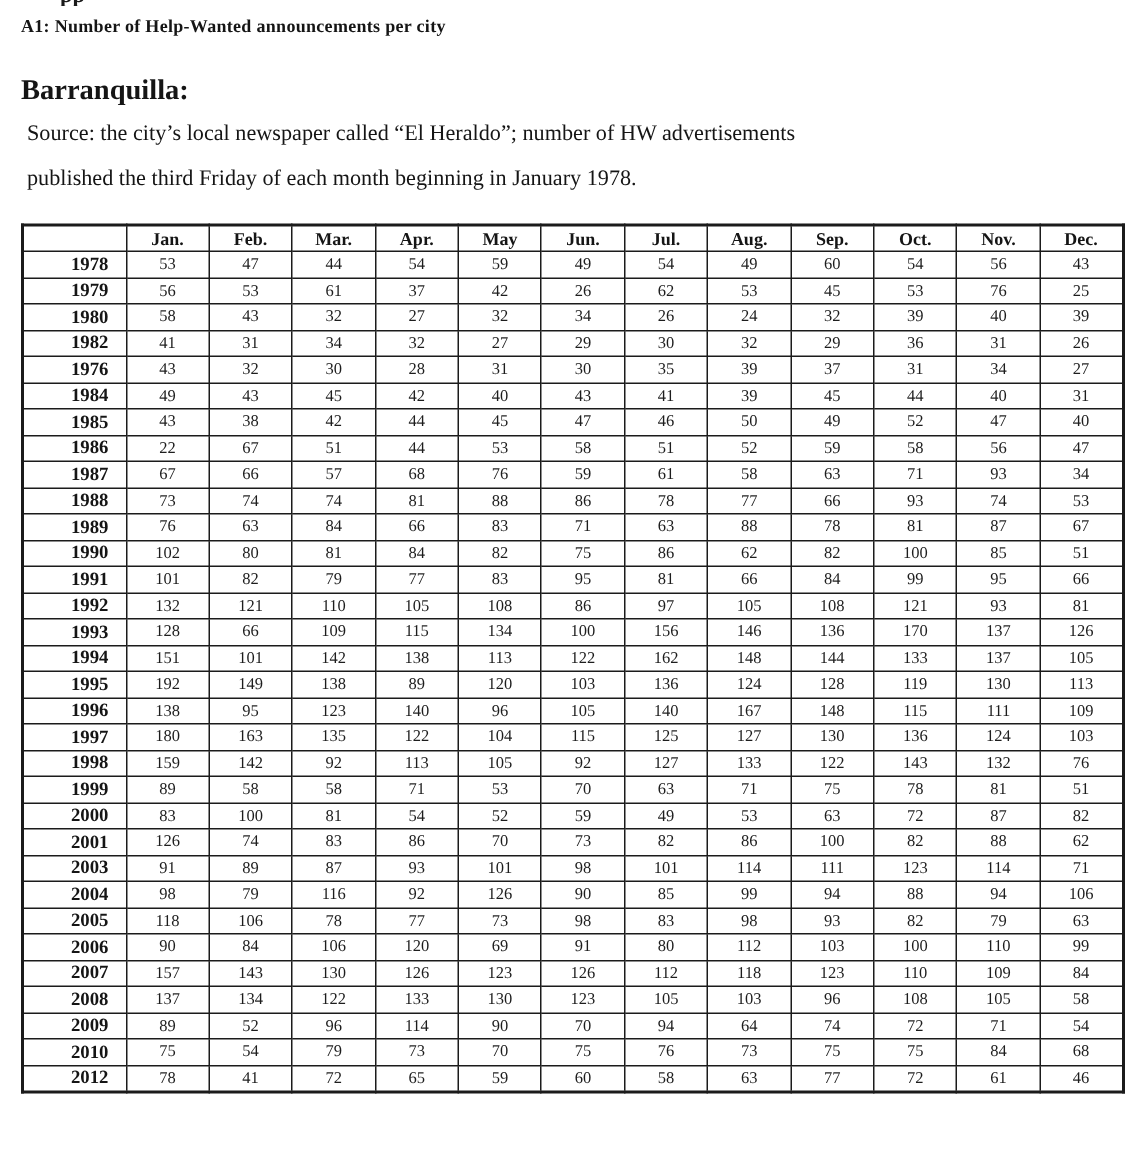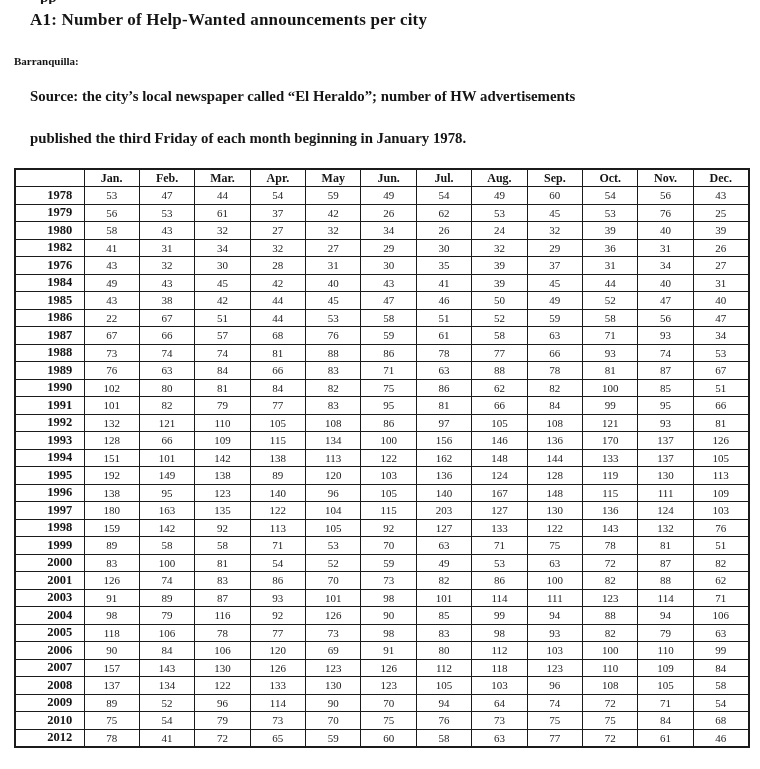--- a/index.html
+++ b/index.html
@@ -26,35 +26,34 @@
     overflow: hidden;
   }
   .crop-fragment span {
     display: block;
     font-weight: bold;
     font-size: 15px;
     transform: translateY(-11px);
     color: #1a1a1a;
   }
   .doc-title {
-    margin: 4px 0 0 16px;
-    font-size: 17px;
+    margin: 4px 0 0 0;
+    font-size: 12px;
     font-weight: bold;
     letter-spacing: 0.2px;
   }
   .city-heading {
     margin: 25px 0 0 0;
-    font-size: 11px;
+    font-size: 19px;
     font-weight: bold;
   }
   .source-line {
-    margin: 16px;
+    margin: 4px;
     font-size: 14.8px;
     line-height: 26px;
-    font-weight: bold;
   }
   .source-block { margin-top: 2px; }
   table.data-table {
     margin-top: 17px;
     border-collapse: collapse;
     table-layout: fixed;
     width: 734px;
     border: 2px solid #1b1b1b;
   }
   table.data-table col.year-col { width: 69px; }
@@ -403,21 +402,21 @@
           <td class="value-cell">109</td>
         </tr>
         <tr>
           <th class="year-cell">1997</th>
           <td class="value-cell">180</td>
           <td class="value-cell">163</td>
           <td class="value-cell">135</td>
           <td class="value-cell">122</td>
           <td class="value-cell">104</td>
           <td class="value-cell">115</td>
-          <td class="value-cell">203</td>
+          <td class="value-cell">125</td>
           <td class="value-cell">127</td>
           <td class="value-cell">130</td>
           <td class="value-cell">136</td>
           <td class="value-cell">124</td>
           <td class="value-cell">103</td>
         </tr>
         <tr>
           <th class="year-cell">1998</th>
           <td class="value-cell">159</td>
           <td class="value-cell">142</td>

